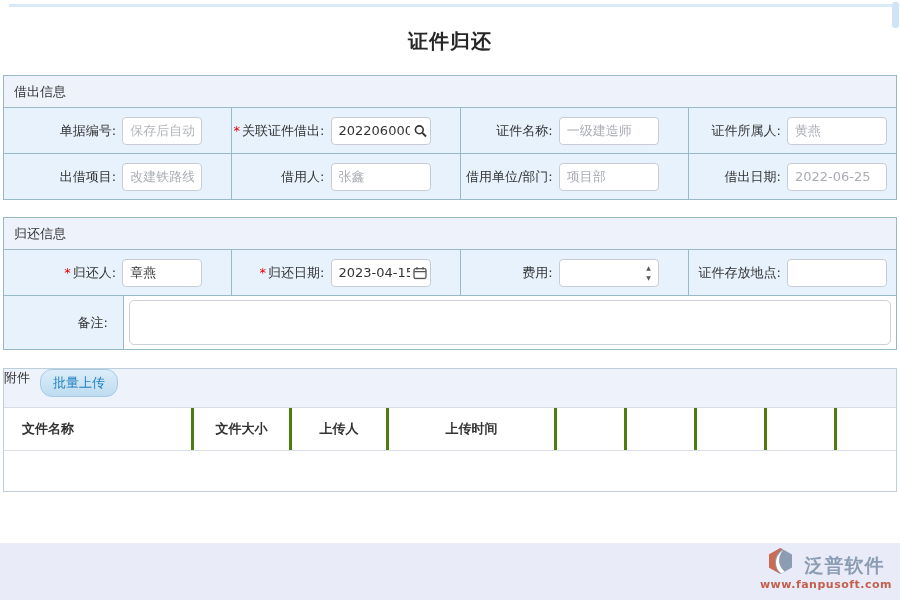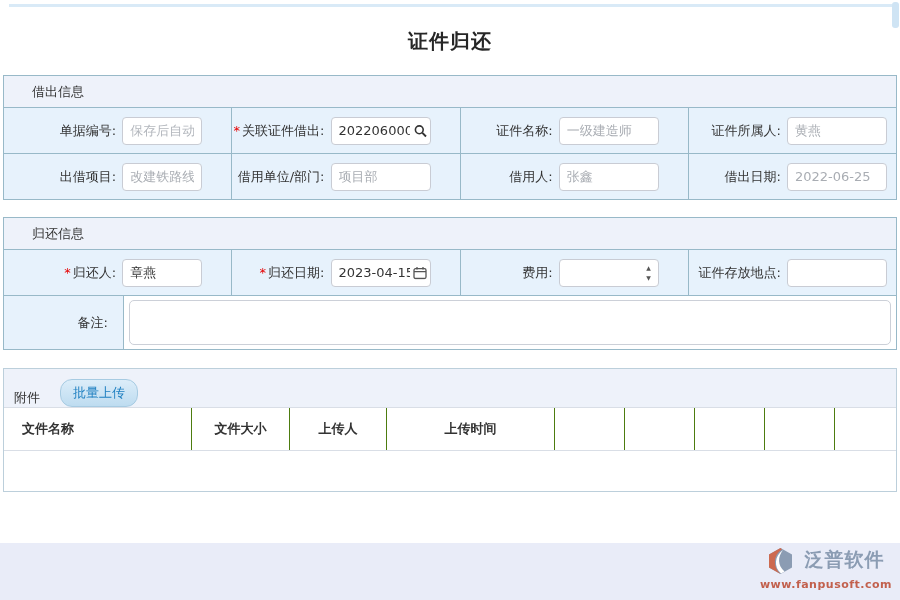--- a/index.html
+++ b/index.html
@@ -10,21 +10,21 @@
   }
   .top-line{position:absolute;top:4px;left:9px;right:8px;height:3px;background:#d9eaf7;}
   .scroll-thumb{position:absolute;top:2px;right:1px;width:7px;height:26px;background:#cfe4f4;border-radius:3px;}
 
   .page-title{position:absolute;top:28px;left:0;width:100%;text-align:center;
     font-size:20px;font-weight:bold;color:#262626;margin:0;letter-spacing:1px;}
 
   .sec{position:absolute;left:3px;right:3px;border:1px solid #98b9c8;box-sizing:border-box;}
   #sec-lend{top:75px;}
   #sec-return{top:217px;}
-  .sec-header{background:#eef2fa;height:31px;line-height:31px;padding-left:28px;
+  .sec-header{background:#eef2fa;height:31px;line-height:31px;padding-left:10px;
     font-size:13px;color:#333;border-bottom:1px solid #98b9c8;}
 
   .frow{display:flex;background:#e7f2fc;gap:20px;}
   .frow + .frow{border-top:1px solid #98b9c8;}
   .fcell{flex:1 1 0;height:45px;display:flex;align-items:center;justify-content:flex-end;
     padding-right:9px;min-width:0;box-sizing:border-box;overflow:hidden;}
   .fcell + .fcell{border-left:1px solid #98b9c8;}
   .flab{font-size:13px;color:#333;margin-right:6px;white-space:nowrap;}
   .req{color:#e60000;font-size:13px;margin-right:2px;}
 
@@ -45,36 +45,36 @@
   .remark-row{display:flex;background:#ffffff;border-top:1px solid #98b9c8;height:53px;}
   .remark-label{width:120px;flex:0 0 120px;background:#e7f2fc;border-right:1px solid #98b9c8;
     display:flex;align-items:center;justify-content:flex-end;padding-right:15px;
     box-sizing:border-box;font-size:13px;color:#333;}
   .remark-area{flex:1;padding:4px 5px;box-sizing:border-box;}
   .remark-area textarea{width:100%;height:100%;border:1px solid #ccd0d8;border-radius:5px;
     resize:none;box-sizing:border-box;font-family:inherit;font-size:13px;color:#333;outline:none;}
 
   #sec-attach{position:absolute;left:3px;right:3px;top:368px;border:1px solid #bccfdb;
     background:#fff;box-sizing:border-box;}
-  .attach-header{background:#eef2fa;height:38px;display:flex;align-items:flex-end;
-    padding-left:10px;gap:20px;border-bottom:1px solid #d9dee6;}
+  .attach-header{background:#eef2fa;height:38px;display:flex;align-items:flex-start;
+    padding-left:0;gap:10px;border-bottom:1px solid #d9dee6;}
   .attach-title{font-size:13px;color:#333;}
   .upload-btn{background:linear-gradient(#dcedf9,#bedcf0);border:1px solid #a7cbe2;
     border-radius:12px;color:#1e7fc0;font-size:13px;padding:4px 12px;cursor:pointer;font-family:inherit;}
   .tbl-head{display:flex;height:42px;border-bottom:1px solid #d9dee6;}
   .th{display:flex;align-items:center;justify-content:center;font-size:13px;color:#333;
     font-weight:bold;box-sizing:border-box;flex:0 0 auto;}
-  .th + .th{border-left:1px solid #4d7c0f;}
+  .th + .th{border-left:3px solid #4d7c0f;}
   .th.first{justify-content:flex-start;padding-left:18px;}
   .th.last{flex:1 1 auto;}
   .tbl-body{height:40px;background:#fff;}
 
   .footer{position:absolute;left:0;right:0;top:543px;height:57px;background:#e9ecf8;}
   .logo{position:absolute;right:8px;top:4px;display:flex;flex-direction:column;align-items:center;}
-  .logo-row{display:flex;align-items:flex-start;gap:10px;}
+  .logo-row{display:flex;align-items:flex-end;gap:10px;}
   .logo-text{font-size:19px;font-weight:bold;color:#8b9cb3;letter-spacing:1px;}
   .logo-site{font-size:11px;font-weight:bold;color:#c2604d;letter-spacing:0.5px;margin-top:-1px;}
 </style>
 </head>
 <body>
 
 <div class="top-line"></div>
 <div class="scroll-thumb"></div>
 
 <h1 class="page-title">证件归还</h1>
@@ -107,26 +107,26 @@
       <span class="flab">证件所属人:</span>
       <input class="inp ro w100" value="黄燕" style="">
     </div>
   </div>
   <div class="frow">
     <div class="fcell">
       <span class="flab">出借项目:</span>
       <input class="inp ro w80" value="改建铁路线路" style="">
     </div>
     <div class="fcell">
+      <span class="flab">借用人:</span>
+      <input class="inp ro w100" value="张鑫" style="">
+    </div>
+    <div class="fcell">
       <span class="flab">借用单位/部门:</span>
       <input class="inp ro w100" value="项目部" style="">
-    </div>
-    <div class="fcell">
-      <span class="flab">借用人:</span>
-      <input class="inp ro w100" value="张鑫" style="">
     </div>
     <div class="fcell">
       <span class="flab">借出日期:</span>
       <input class="inp ro w100" value="2022-06-25" style="">
     </div>
   </div>
 </div>
 
 <div class="sec" id="sec-return">
   <div class="sec-header">归还信息</div>

